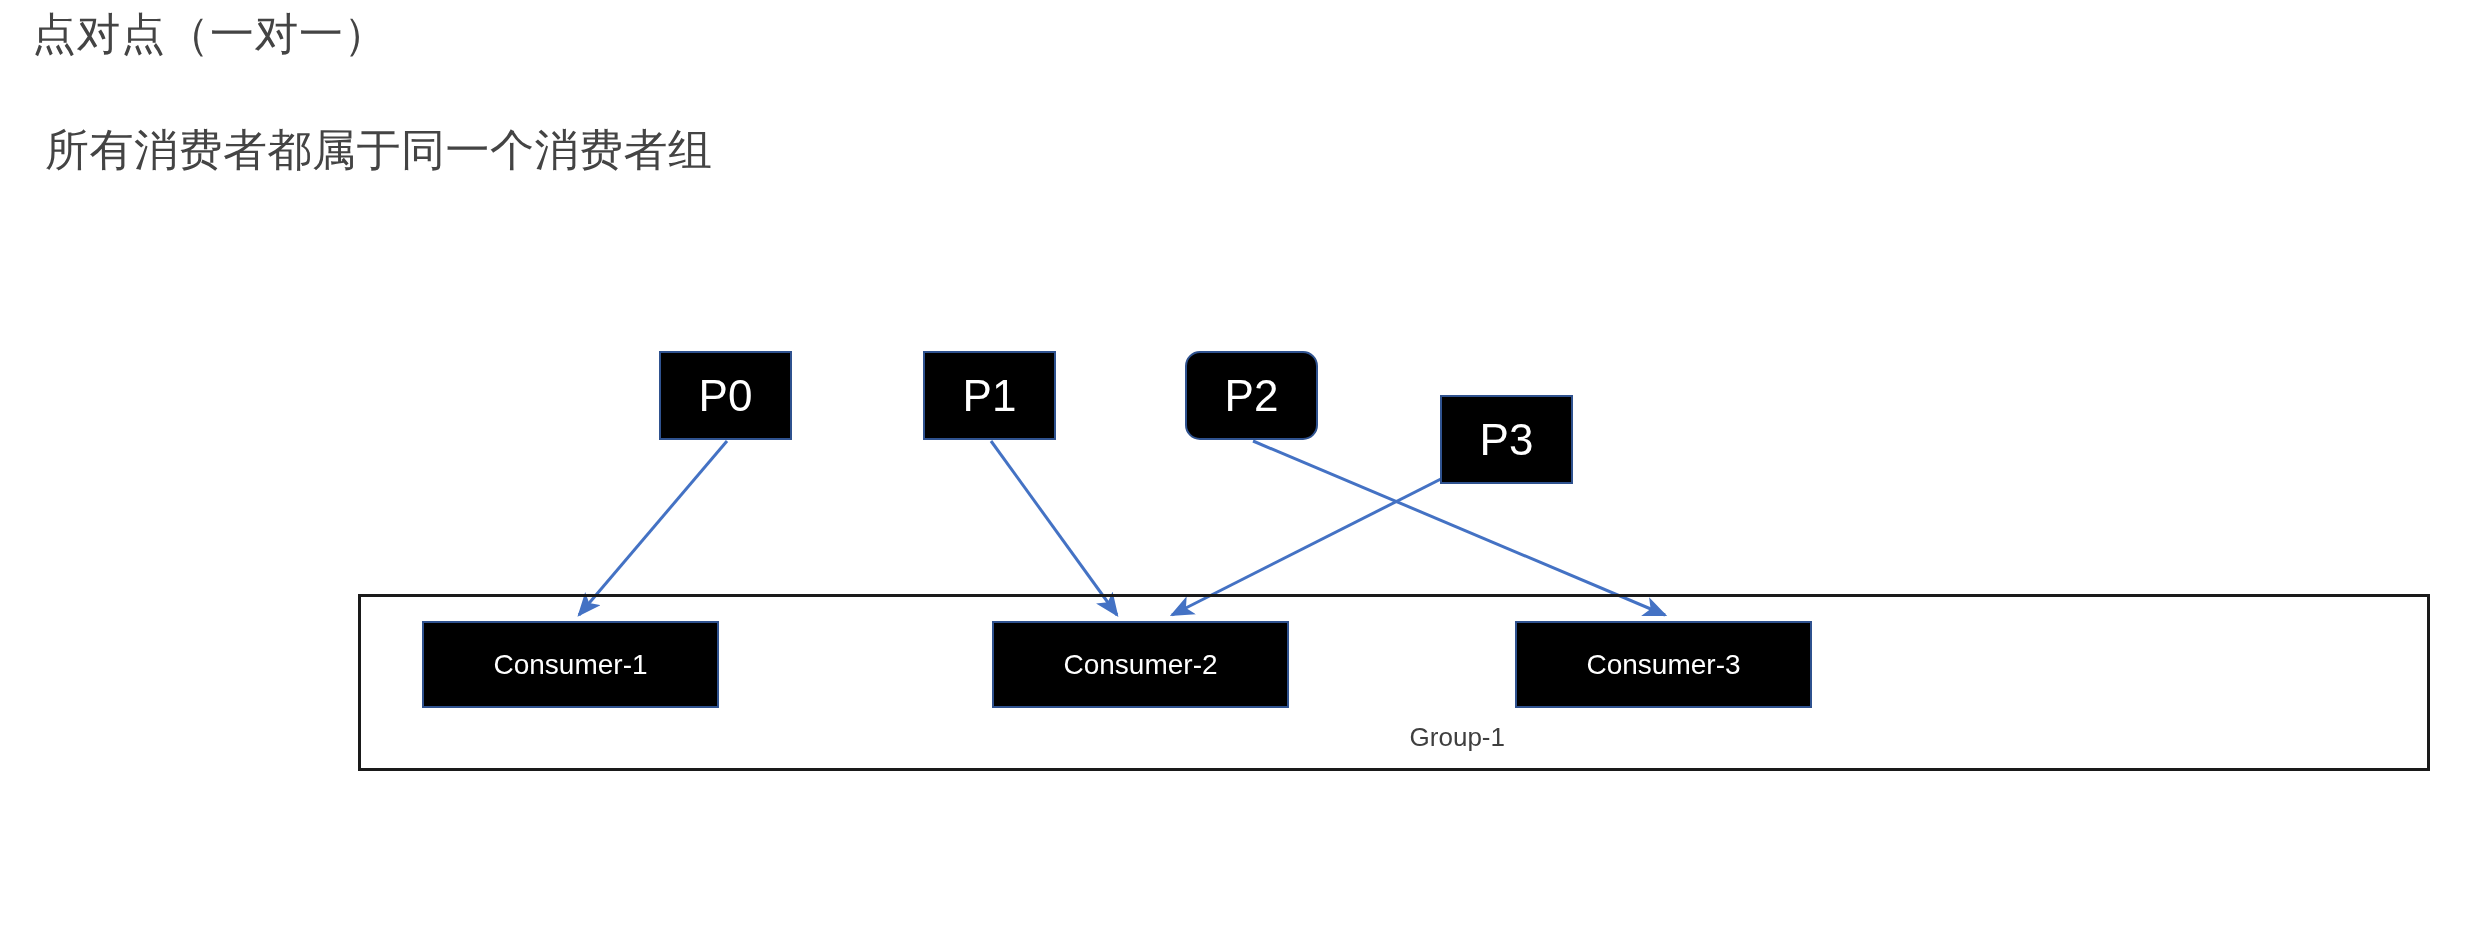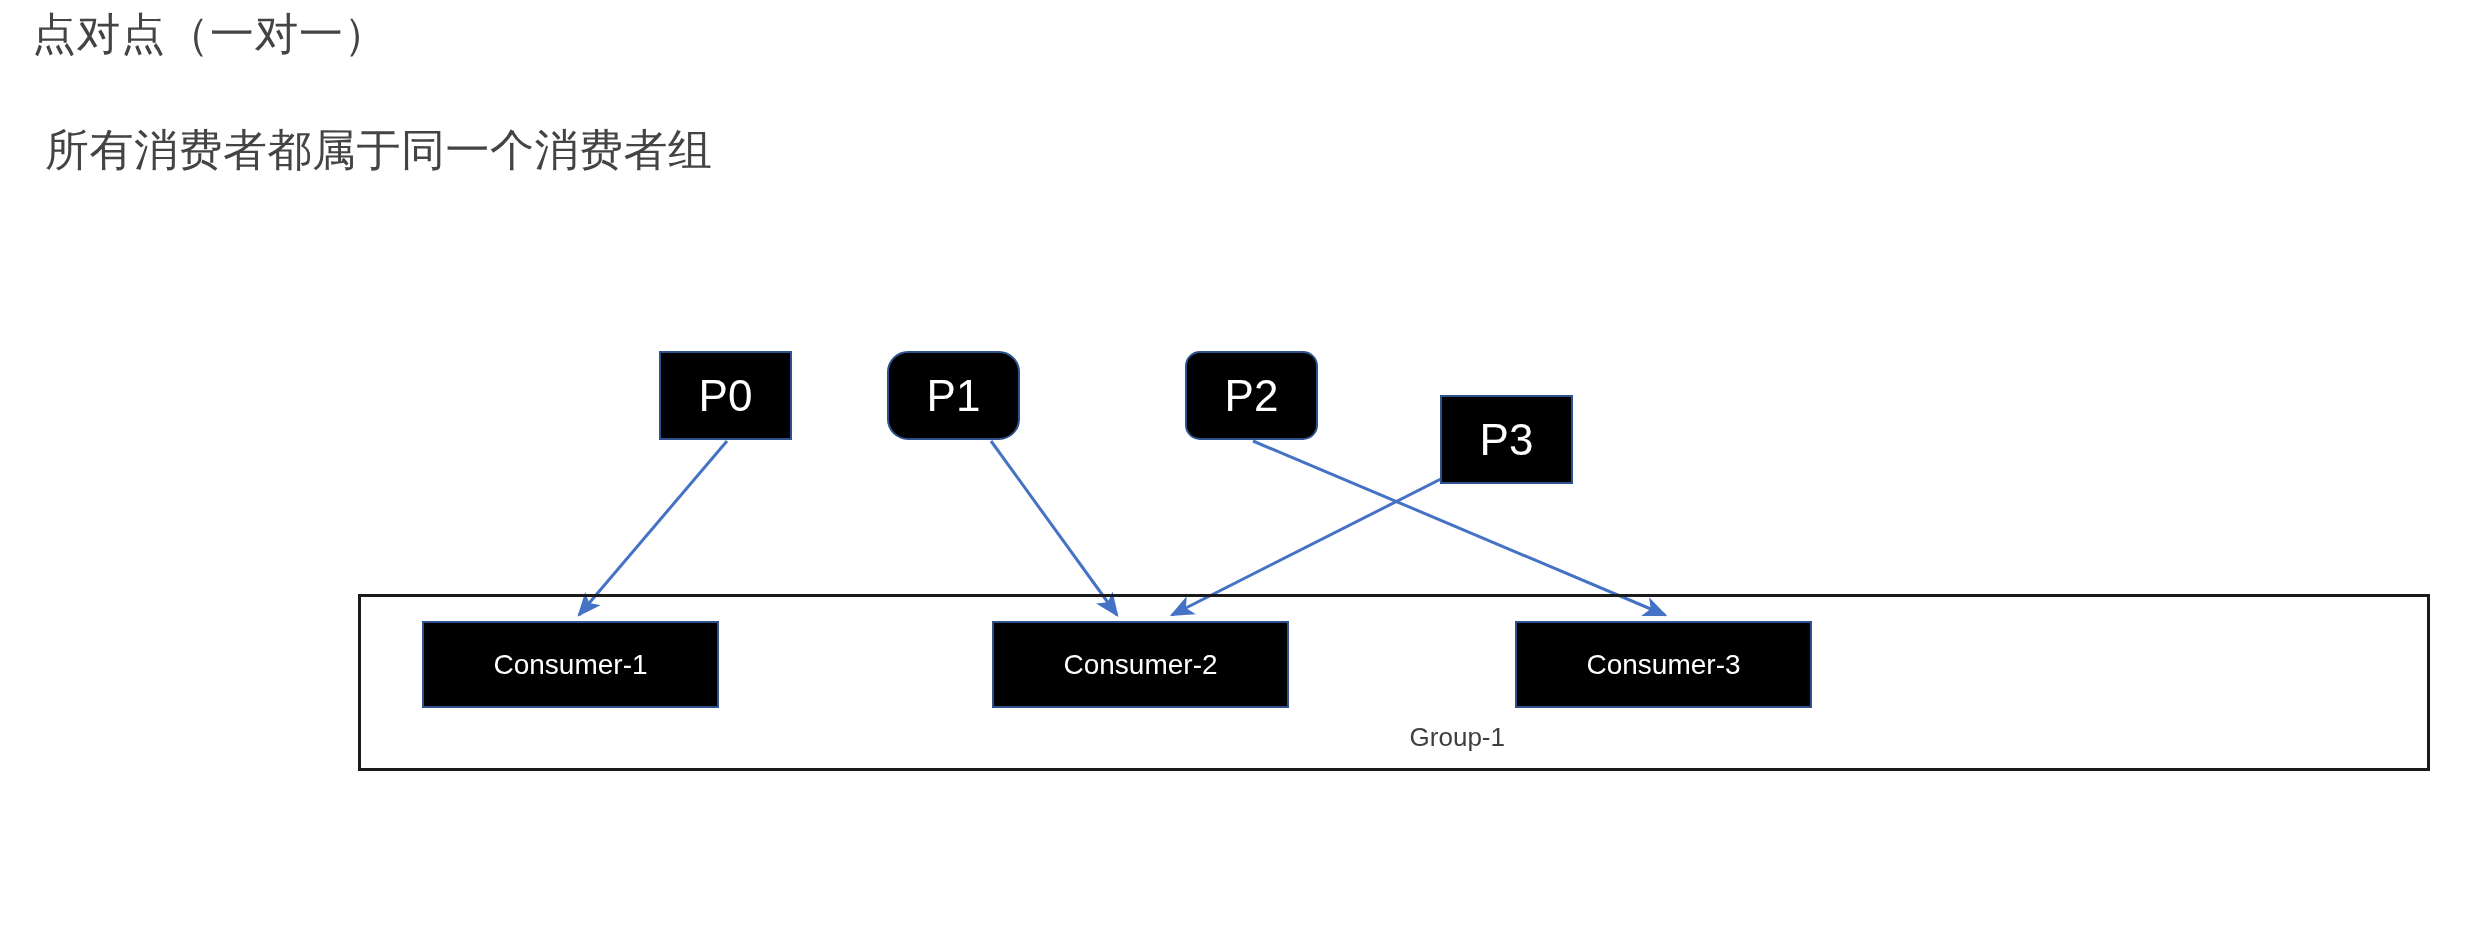--- a/index.html
+++ b/index.html
@@ -98,21 +98,21 @@
   }
   .consumer {
     width: 297px;
     height: 87px;
     top: 621px;
     font-size: 28px;
     font-weight: 400;
   }
 
   #node-p0 { left: 659px; }
-  #node-p1 { left: 887px; border-radius: 21px; }
+  #node-p1 { left: 923px; }
   #node-p2 { left: 1185px; border-radius: 15px; }
   #node-p3 { left: 1440px; margin-top: 44px; }
 
   #node-consumer-1 { left: 422px; }
   #node-consumer-2 { left: 992px; }
   #node-consumer-3 { left: 1515px; }
 </style>
 </head>
 <body>
 

